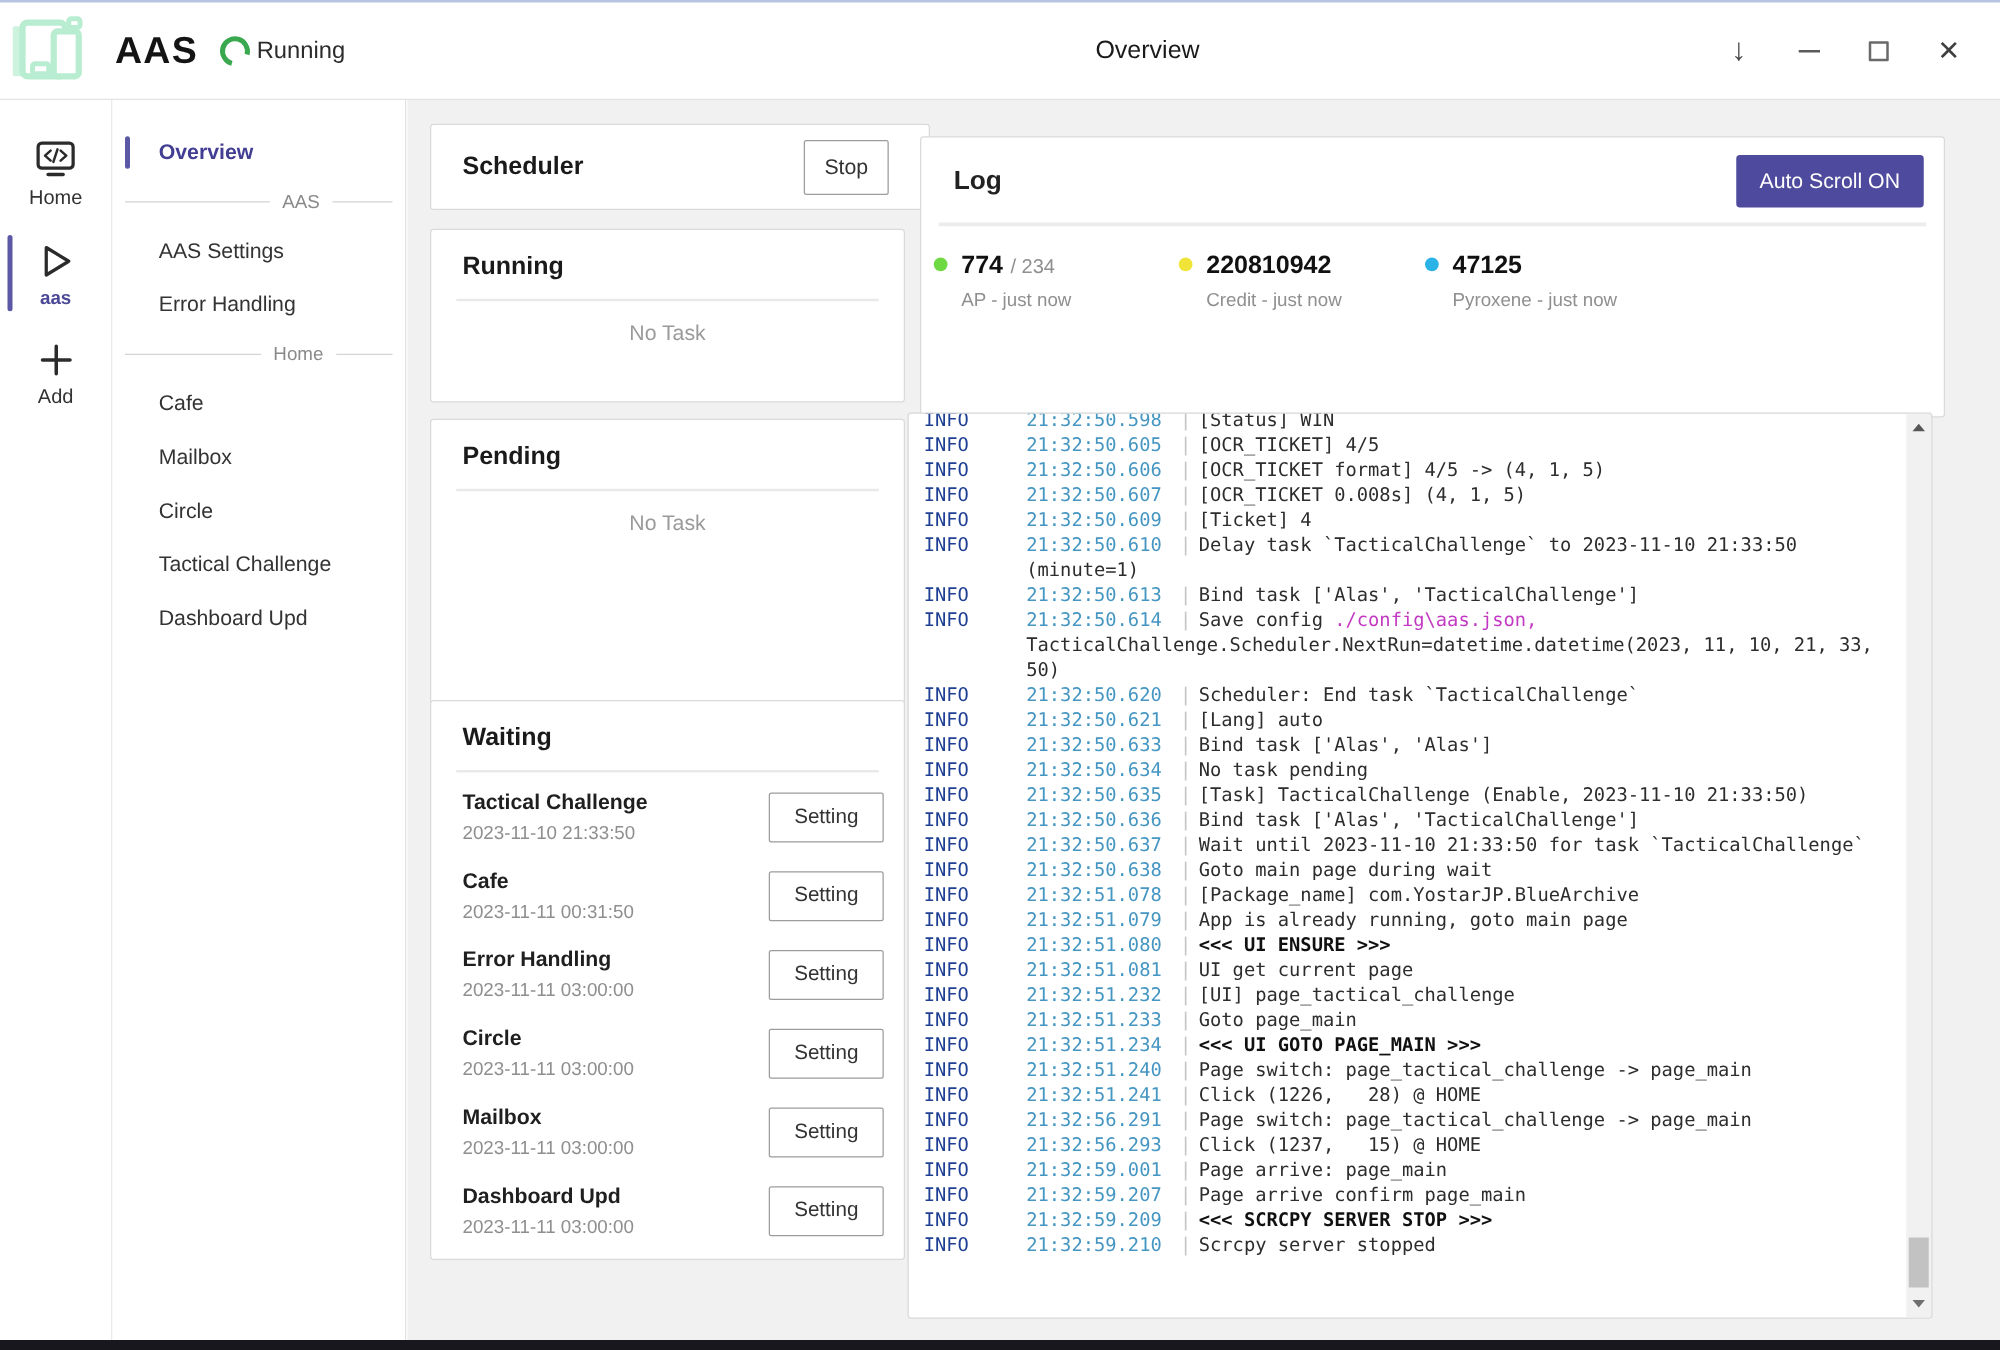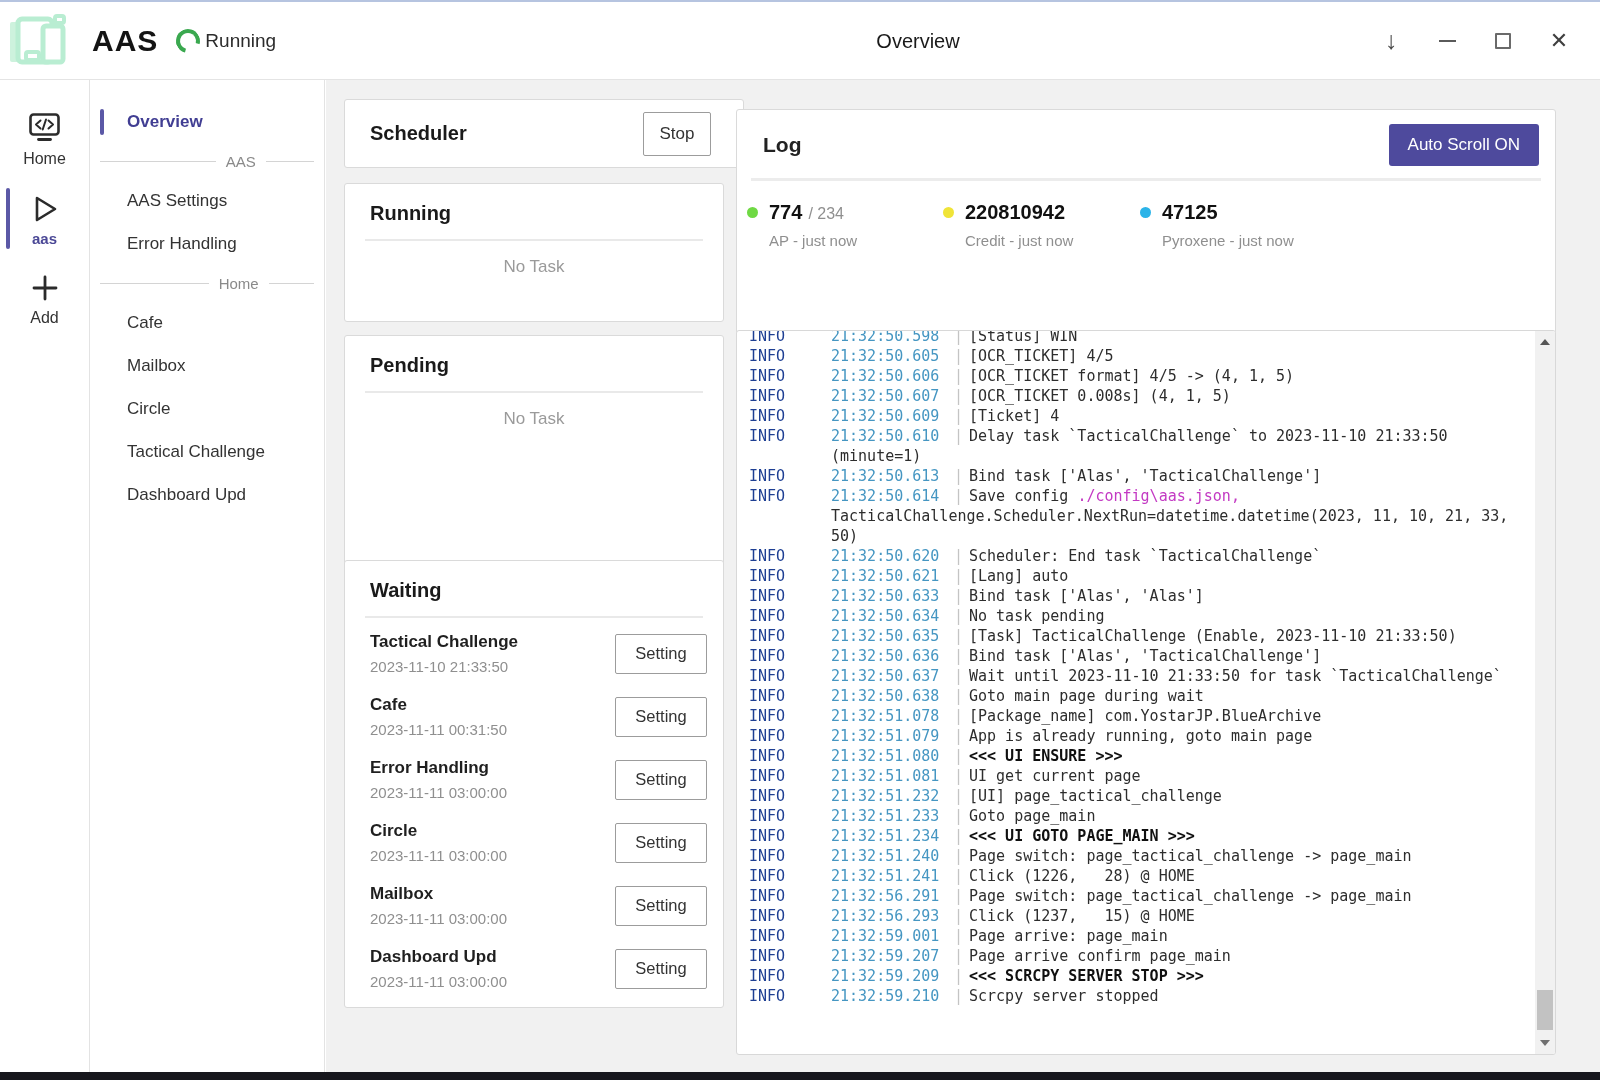--- a/index.html
+++ b/index.html
@@ -72,21 +72,21 @@
   .log-divider { height:3px; background:#ececec; margin:12px 14px 0; }
   .stats { display:flex; padding:20px 0 0 10px; }
   .stat:nth-child(1) { width:196px; } .stat:nth-child(2) { width:197px; }
   .stat-top { display:flex; align-items:baseline; }
   .stat-dot { width:11px; height:11px; border-radius:50%; margin-right:11px; transform:translateY(-1px); flex:none; }
   .stat-value { font-size:20px; font-weight:bold; color:#111; }
   .stat-suffix { font-size:16px; color:#8f8f8f; margin-left:6px; }
   .stat-label { font-size:15px; color:#8f8f8f; margin:8px 0 0 22px; }
 
   
-  .log-panel { position:absolute; left:410px; top:250px; width:820px; height:725px; background:#fff; border:1px solid #d8d8d8; border-radius:3px; overflow:hidden; }
+  .log-panel { position:absolute; left:400px; top:250px; width:820px; height:725px; background:#fff; border:1px solid #d8d8d8; border-radius:3px; overflow:hidden; }
   .log-scroll { position:absolute; left:12px; top:-5px; right:20px; bottom:0; overflow:hidden;
                 font-family:"DejaVu Sans Mono",monospace; font-size:15px; line-height:20px; color:#2d2d2d; }
   .log-row { display:flex; }
   .log-level { width:82px; flex:none; color:#1e3f93; }
   .log-rest { flex:1 1 auto; min-width:0; white-space:pre-wrap; word-wrap:break-word; padding-right:21px; }
   .log-time { display:inline-block; width:123px; color:#4596c2; }
   .log-pipe { display:inline-block; width:15px; color:#c4c4c4; }
   .log-msg.strong { font-weight:bold; color:#101010; }
 
   .scrollbar { position:absolute; right:0; top:0; width:20px; height:100%; background:#f1f1f1; }

